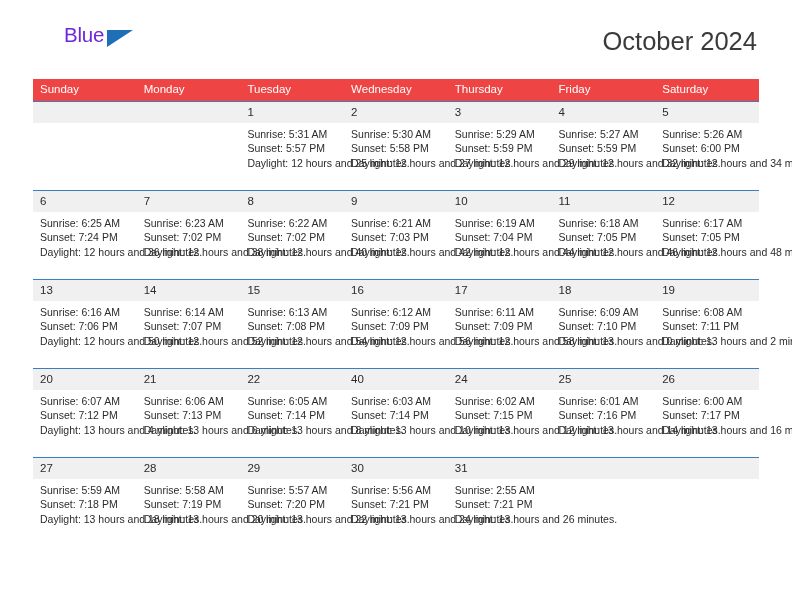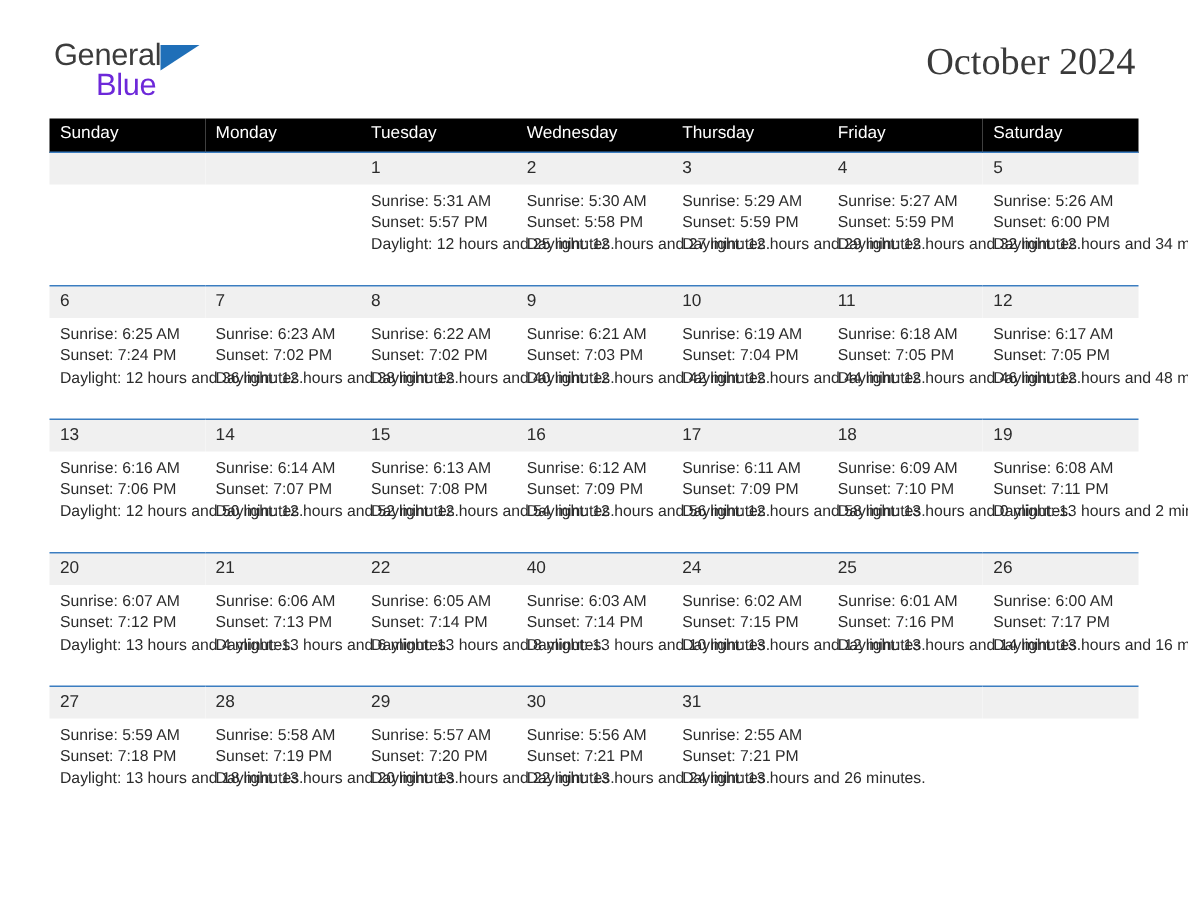--- a/index.html
+++ b/index.html
@@ -57,21 +57,20 @@
     position: absolute;
     left: 74px;
     top: 4px;
     width: 0;
     height: 0;
     border-left: 26px solid #1f6fb8;
     border-bottom: 17px solid transparent;
   }
   .titles {
     padding-right: 2px;
-    font-family: Liberation Serif, serif;
   }
   .month-title {
     font-size: 25.5px;
     color: #3a3a3a;
     line-height: 30px;
     font-weight: normal;
     margin: 0;
   }
   .location {
     font-size: 14.5px;
@@ -82,21 +81,21 @@
   }
 
   
   .calendar {
     width: 726px;
     border-collapse: collapse;
     table-layout: fixed;
     margin-top: 3px;
   }
   .calendar th {
-    background: #000000;
+    background: #ef4444;
     color: #ffffff;
     font-size: 11.5px;
     font-weight: normal;
     text-align: left;
     padding: 4px 0 5px 7px;
     line-height: 13px;
   }
   .calendar td {
     vertical-align: top;
     padding: 0;
@@ -137,21 +136,20 @@
   .daylight-wrap { white-space: normal; }
 </style>
 </head>
 <body>
 
 <div class="page">
 
   <div class="topbar">
 
     <div class="logo">
-      <span class="logo-general">General</span>
       <span class="logo-triangle"></span>
       <span class="logo-blue">Blue</span>
     </div>
 
     <div class="titles">
       <h1 class="month-title">October 2024</h1>
     </div>
 
   </div>
 

